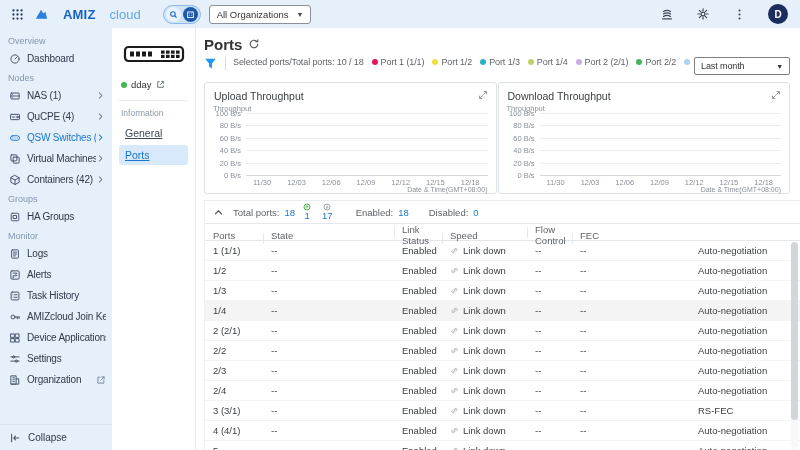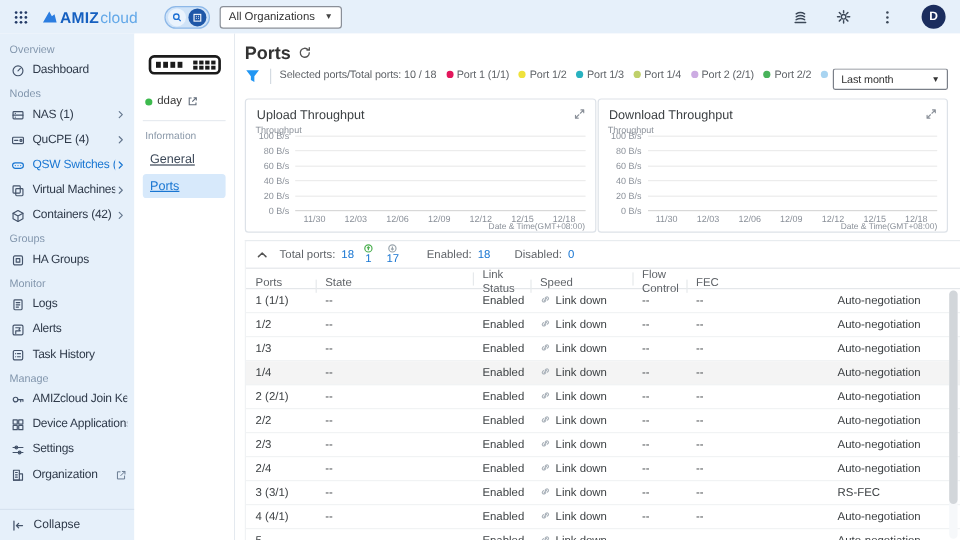--- a/index.html
+++ b/index.html
@@ -2,21 +2,21 @@
 <html><head>
 <meta charset="utf-8">
 <style>
   * { margin:0; padding:0; box-sizing:border-box; }
   html,body { width:800px; height:450px; overflow:hidden; background:#fff;
     font-family:"Liberation Sans", sans-serif; color:#2f3a4a; }
 
   
   .topbar { display:flex; align-items:center; height:28px; background:#e6f0fa; padding:0 12px 0 8px; gap:8px; }
   .grid-btn { width:18px; height:18px; display:flex; align-items:center; justify-content:center; color:#233a66; cursor:pointer; }
-  .logo { display:flex; align-items:flex-start; gap:1px; margin-right:14px; }
+  .logo { display:flex; align-items:flex-start; gap:14px; margin-right:14px; }
   .logo .b { font-size:13px; font-weight:bold; color:#1660c0; letter-spacing:.2px; }
   .logo .l { font-size:13px; color:#63a8e8; }
   .toggle-pill { display:flex; align-items:center; gap:2px; background:#cfe3f8; border:1px solid #8db8e8; border-radius:10px; padding:1px 2px; cursor:pointer; }
   .toggle-pill .c { width:15px; height:15px; border-radius:50%; display:flex; align-items:center; justify-content:center; }
   .toggle-pill .search { background:#eaf3fd; color:#1c6fd4; }
   .toggle-pill .org { background:#1e57a8; color:#fff; }
   .org-select { display:flex; align-items:center; gap:8px; background:#fff; border:1px solid #8a8f98; border-radius:3px; height:19px; padding:0 7px; font-size:9.5px; color:#333; cursor:pointer; }
   .org-select .caret { font-size:7px; color:#444; }
   .tb-spacer { flex:1; }
   .tb-icon { width:18px; height:18px; display:flex; align-items:center; justify-content:center; color:#3c4858; cursor:pointer; margin-left:10px; }
@@ -87,21 +87,21 @@
   .up-ic { color:#4caf50; } .down-ic { color:#9aa5ad; }
   .gap10 { width:10px; }
 
   .trow { display:grid; grid-template-columns:58px 131px 48px 85px 45px 118px 1fr; align-items:center; }
   .thead { height:18px; border-top:1px solid #e4e7ea; border-bottom:1px solid #e4e7ea; font-size:9.5px; color:#5f6368; }
   .thead .cell { position:relative; padding-left:8px; }
   .thead .cell + .cell:before { content:""; position:absolute; left:0; top:3px; height:11px; width:1px; background:#e6e9ec; }
   .tbody-row { height:20px; border-bottom:1px solid #f1f3f4; font-size:9.5px; color:#3c4043; cursor:pointer; }
   .tbody-row.hl { background:#f4f4f4; }
   .tbody-row .cell { padding-left:8px; white-space:nowrap; overflow:hidden; }
-  .linkcell { display:flex; align-items:flex-start; gap:4px; }
+  .linkcell { display:flex; align-items:center; gap:4px; }
   .link-ic { width:9px; height:9px; color:#aab2ba; display:flex; flex-shrink:0; }
 
   .vscroll { position:absolute; right:2px; top:41px; bottom:1px; width:7px; background:#f6f8fa; border-radius:4px; }
   .vthumb { position:absolute; top:0; left:0; right:0; height:178px; background:#d2d6da; border-radius:4px; cursor:grab; }
 </style>
 </head>
 <body>
 
 <div class="topbar">
   <span class="grid-btn">
@@ -285,21 +285,20 @@
         </div>
         <div class="side-item">
           <span class="icn">
             <svg width="12" height="12" viewBox="0 0 16 16" fill="none" stroke="currentColor" stroke-width="1.3" stroke-linecap="round" stroke-linejoin="round">
               <rect x="2.8" y="2.8" width="10.4" height="10.4" rx="1.5"></rect>
               <path d="M5.3 6.3h.01M7.4 6.3h3.3M5.3 9.7h.01M7.4 9.7h3.3"></path>
             </svg>
           </span>
           <span class="lbl">Task History</span>
         </div>
-        <div class="side-section">Manage</div>
         <div class="side-item">
           <span class="icn">
             <svg width="12" height="12" viewBox="0 0 16 16" fill="none" stroke="currentColor" stroke-width="1.3" stroke-linecap="round" stroke-linejoin="round">
               <circle cx="5.3" cy="8" r="2.6"></circle>
               <path d="M7.9 8h5.6M11 8v2.4M13.5 8v1.9"></path>
             </svg>
           </span>
           <span class="lbl">AMIZcloud Join Keys</span>
         </div>
         <div class="side-item">

